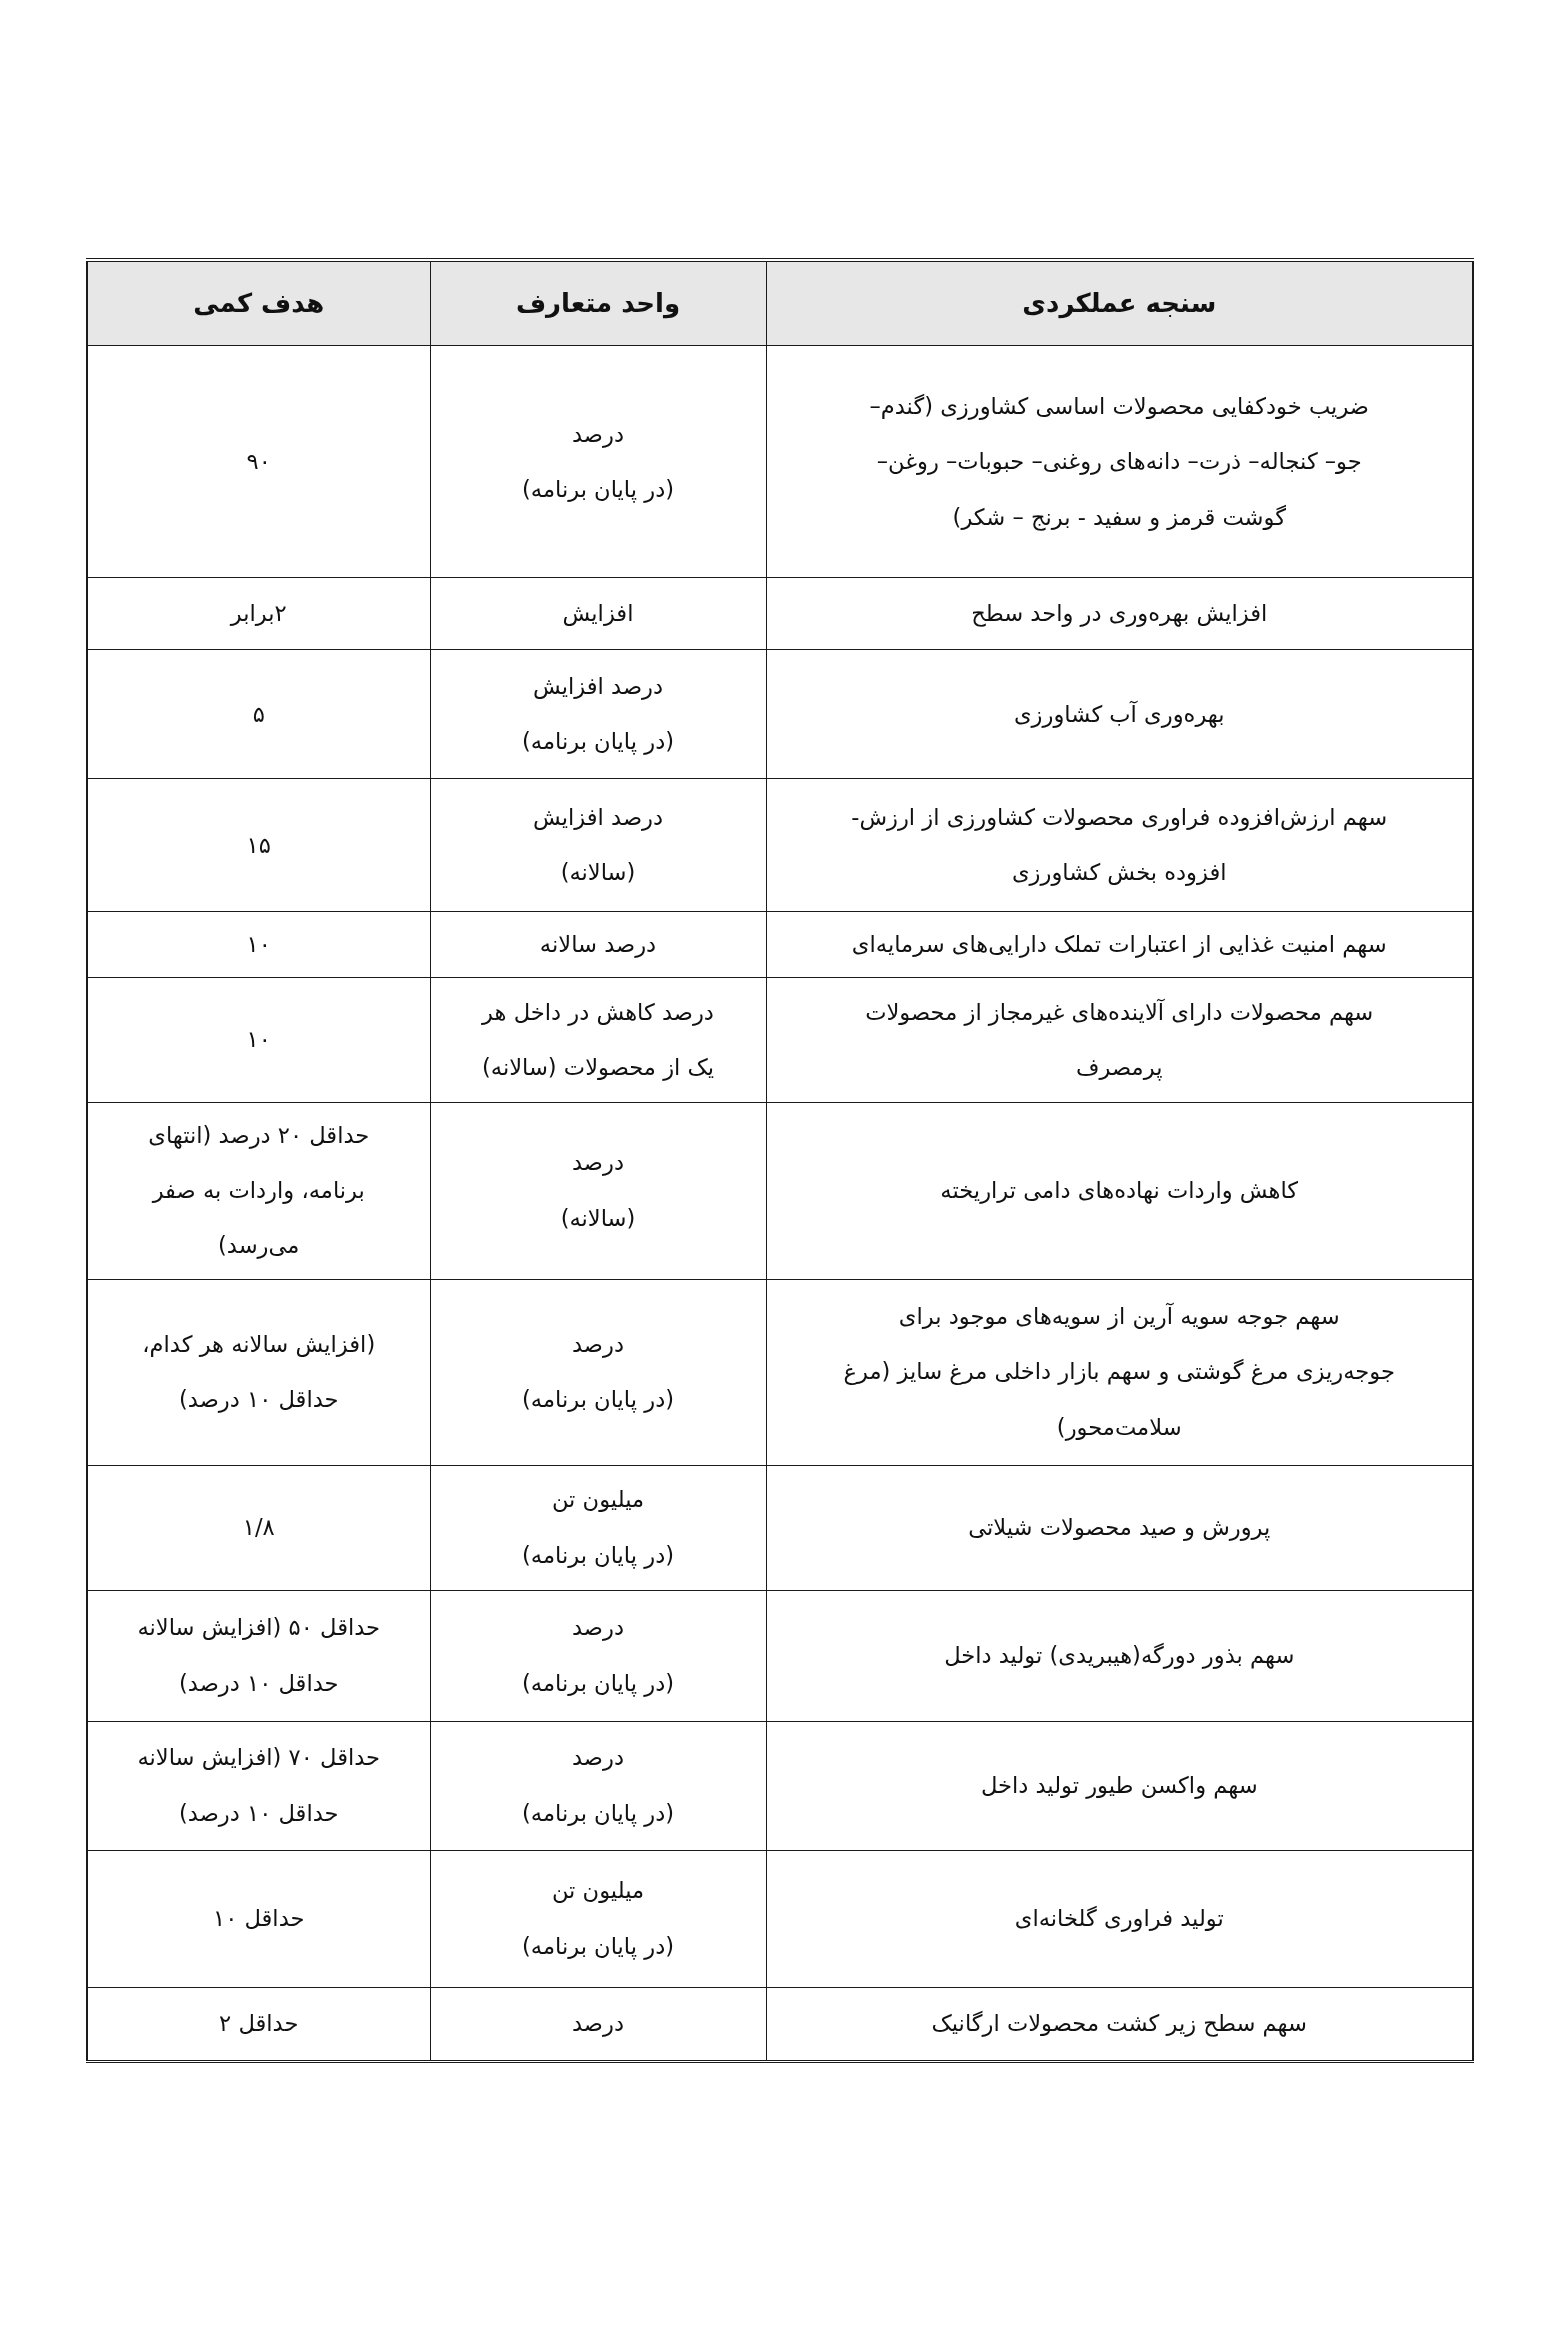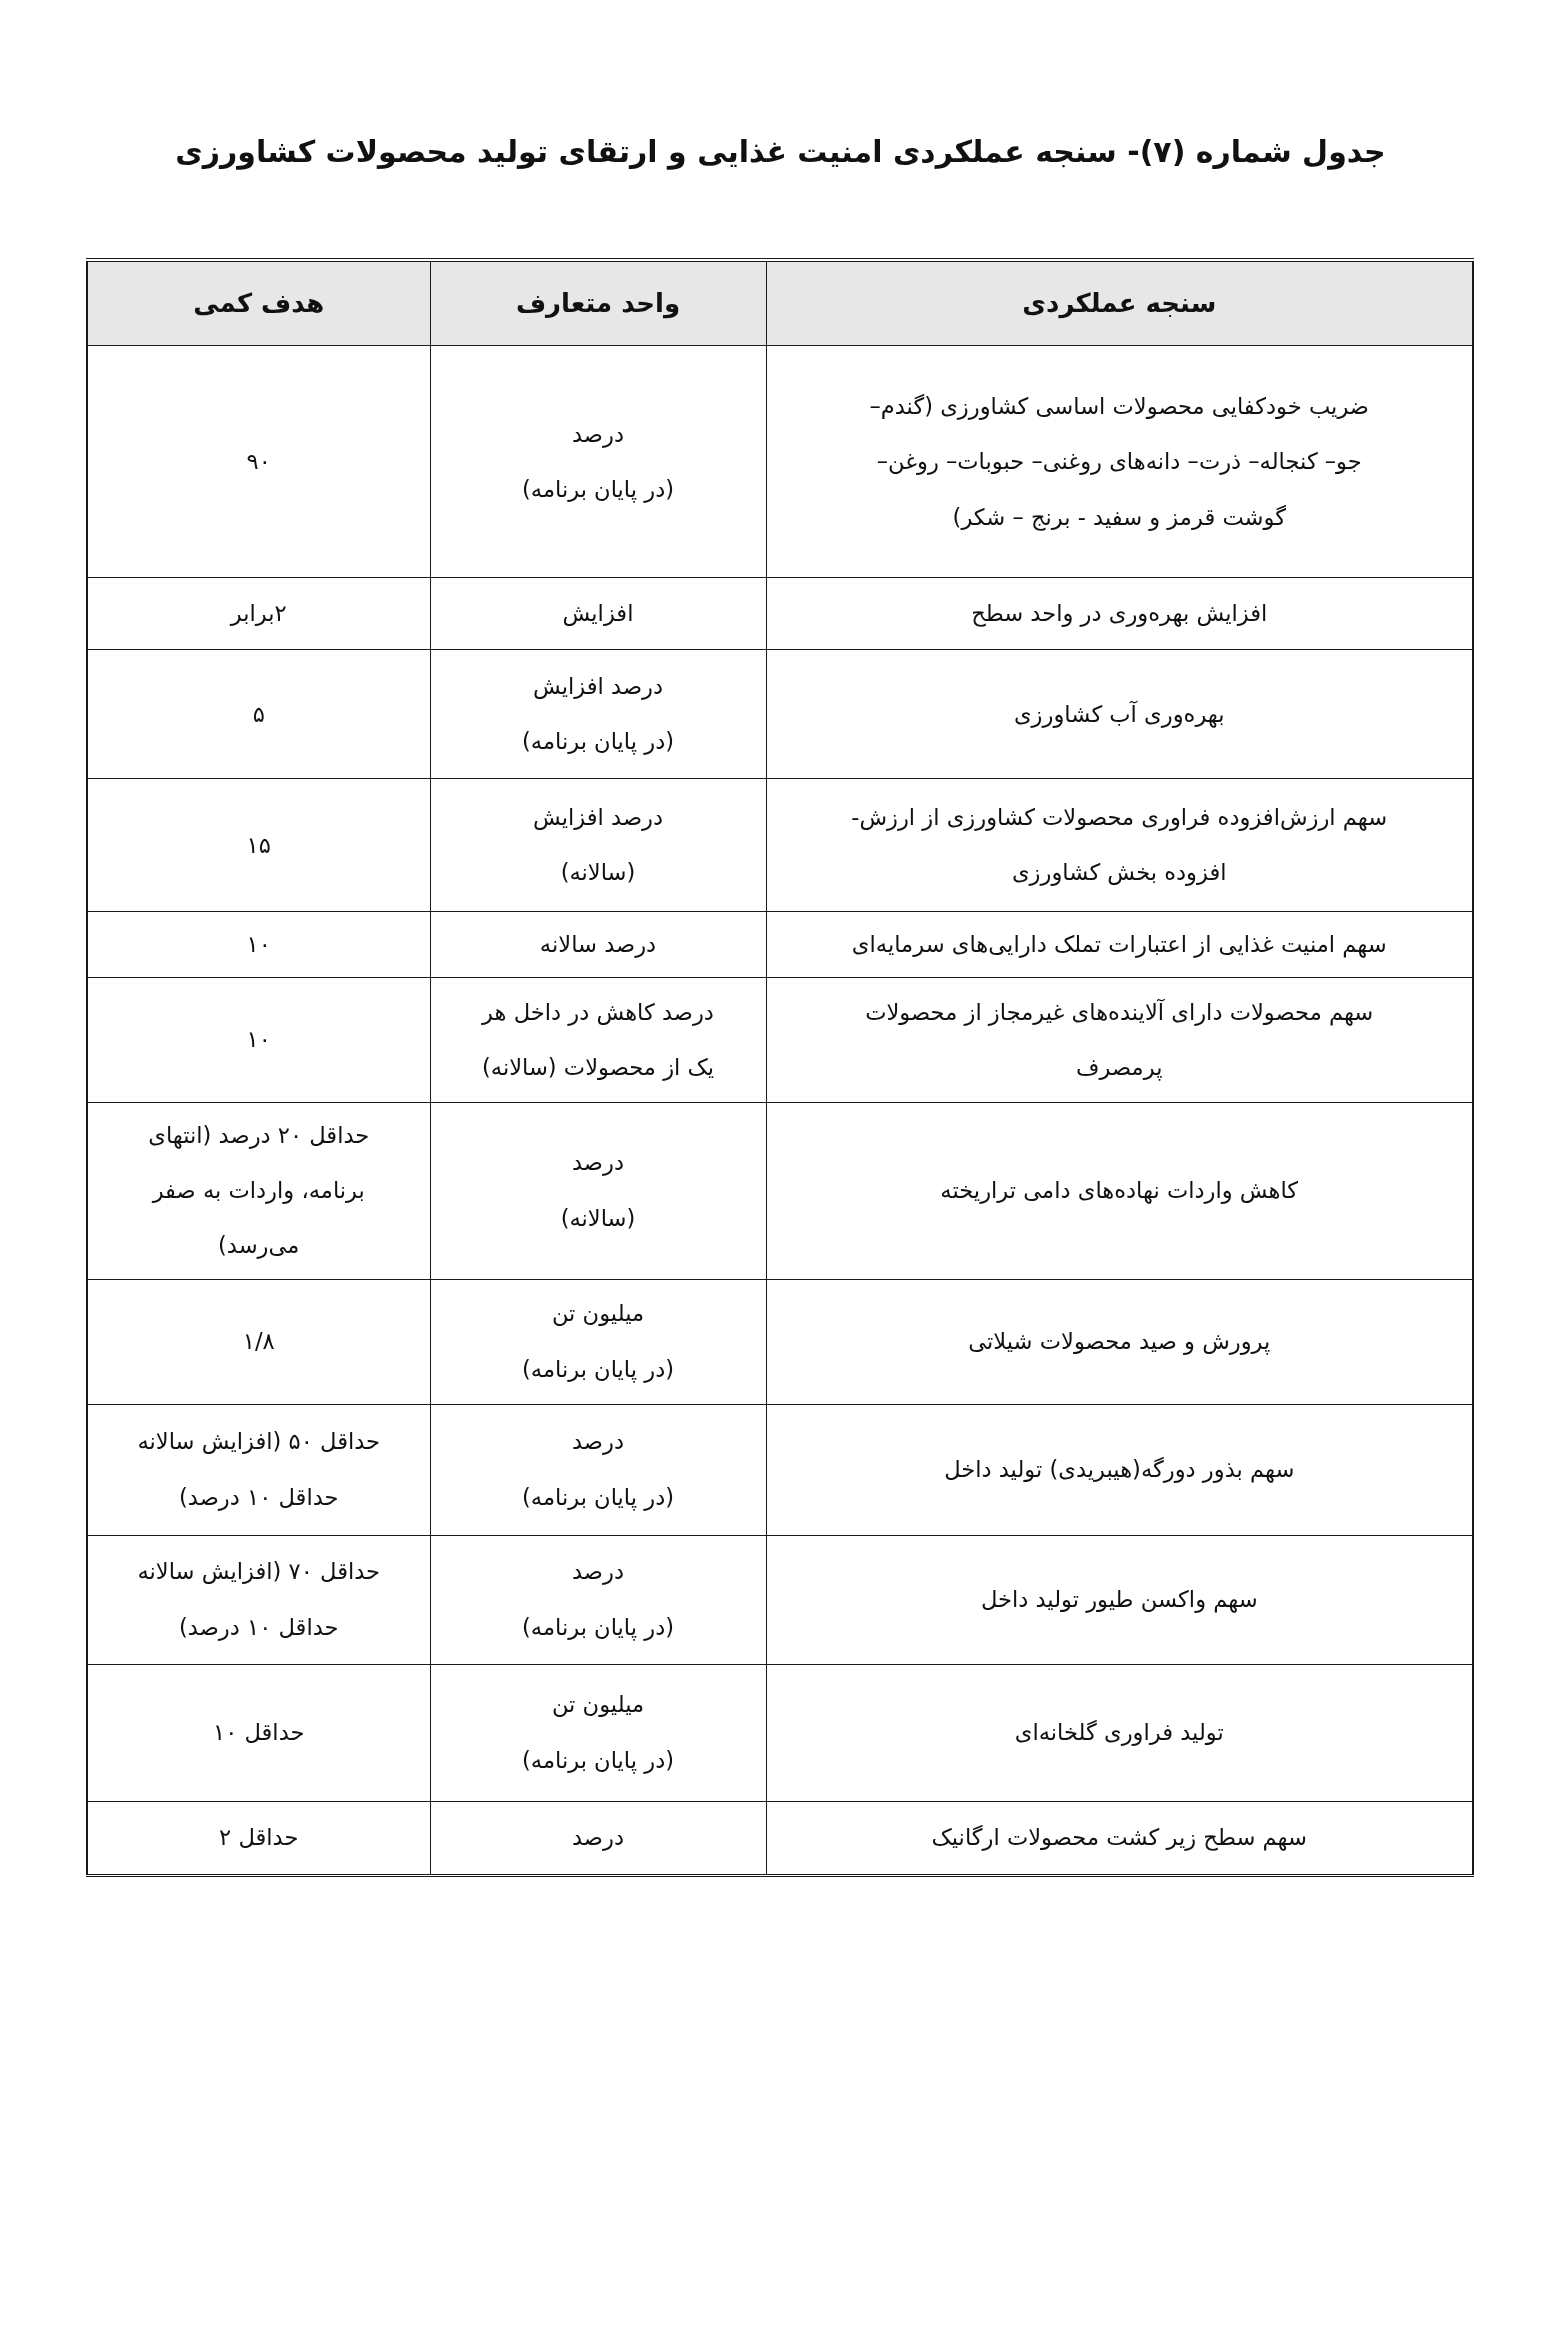--- a/index.html
+++ b/index.html
@@ -58,21 +58,20 @@
   table.perf { border-top: 4.7px double #1a1a1a; border-bottom: 3.9px double #1a1a1a; }
   col.c-measure { width: 707px; }
   col.c-unit    { width: 336px; }
   col.c-target  { width: 343px; }
 </style>
 </head>
 <body>
 
 <div class="page">
 
-  <div class="doc-title">جدول شماره (۷)- سنجه عملکردی امنیت غذایی و ارتقای تولید محصولات کشاورزی</div>
 
   <table class="perf">
     <colgroup>
       <col class="c-measure">
       <col class="c-unit">
       <col class="c-target">
     </colgroup>
     <thead>
       <tr>
         <th>سنجه عملکردی</th>
@@ -120,20 +119,29 @@
         <td>۱۰</td>
       </tr>
       <tr style="height:176px">
         <td>کاهش واردات نهاده‌های دامی تراریخته</td>
         <td>درصد
 (سالانه)</td>
         <td>حداقل ۲۰ درصد (انتهای
 برنامه، واردات به صفر
 می‌رسد)</td>
       </tr>
+      <tr style="height:186px">
+        <td>سهم جوجه سویه آرین از سویه‌های موجود برای
+جوجه‌ریزی مرغ گوشتی و سهم بازار داخلی مرغ سایز (مرغ
+سلامت‌محور)</td>
+        <td>درصد
+(در پایان برنامه)</td>
+        <td>(افزایش سالانه هر کدام،
+حداقل ۱۰ درصد)</td>
+      </tr>
       <tr style="height:125px">
         <td>پرورش و صید محصولات شیلاتی</td>
         <td>میلیون تن
 (در پایان برنامه)</td>
         <td>۱/۸</td>
       </tr>
       <tr style="height:131px">
         <td>سهم بذور دورگه(هیبریدی) تولید داخل</td>
         <td>درصد
 (در پایان برنامه)</td>

